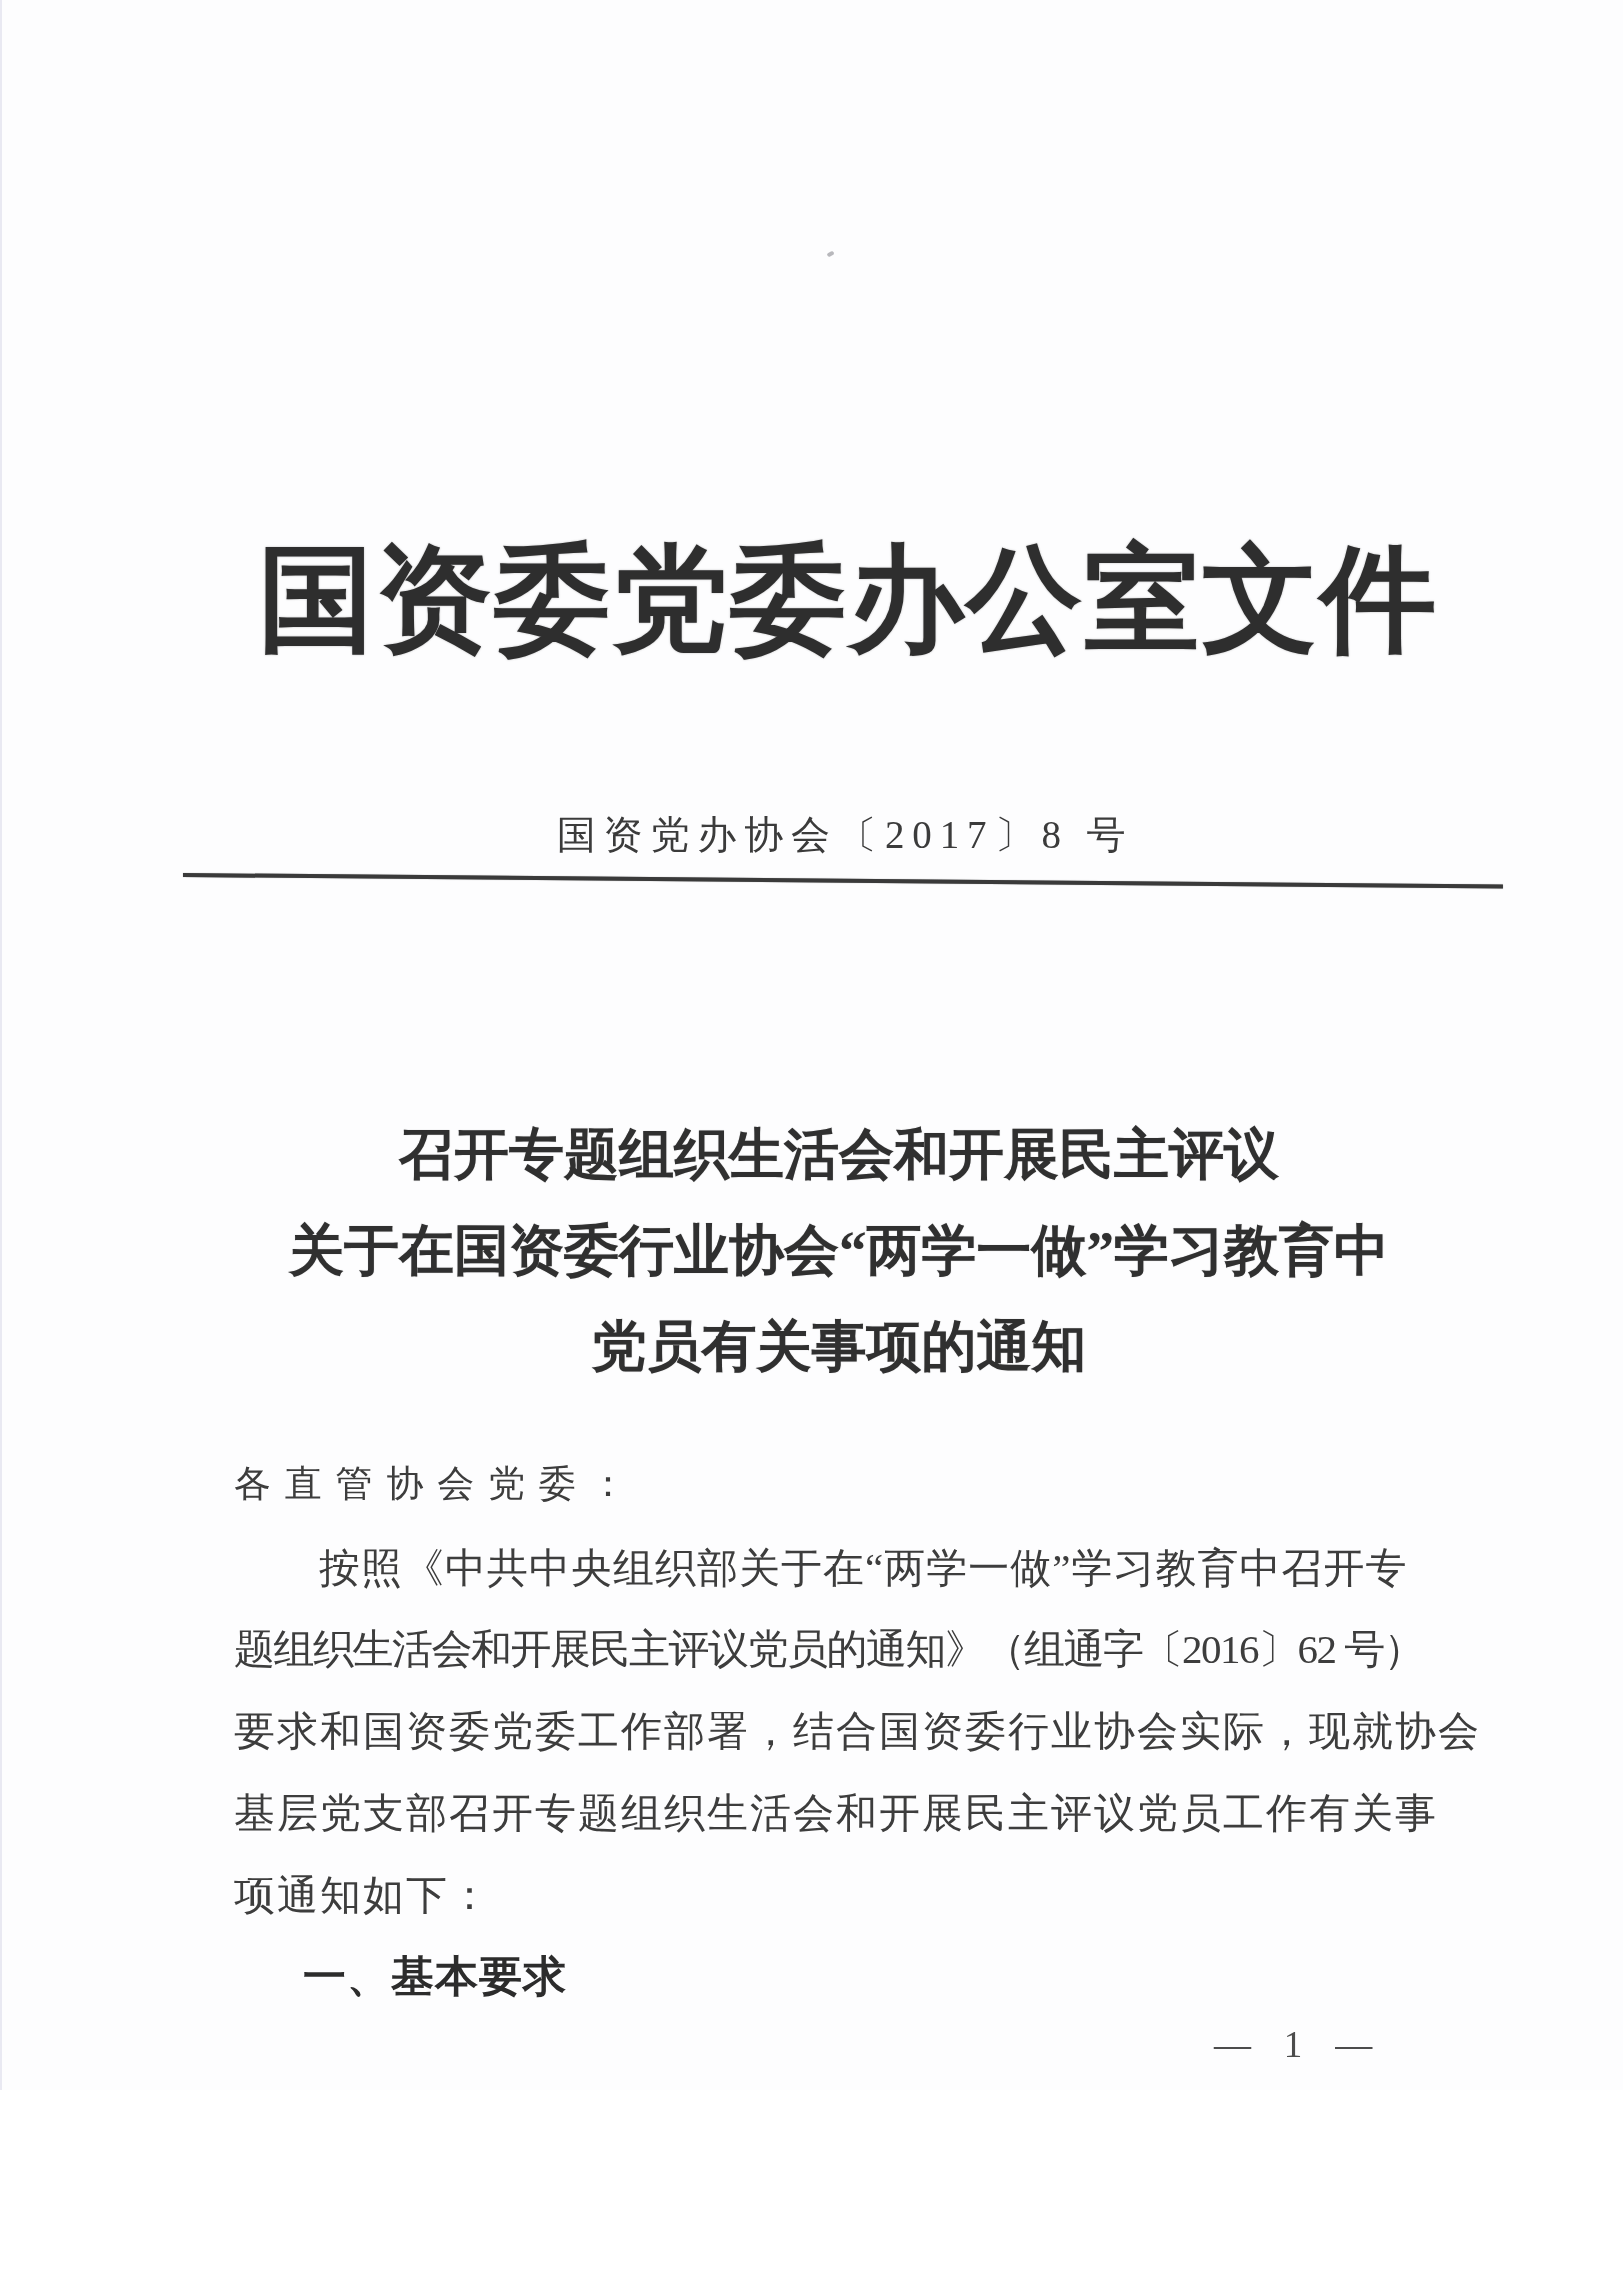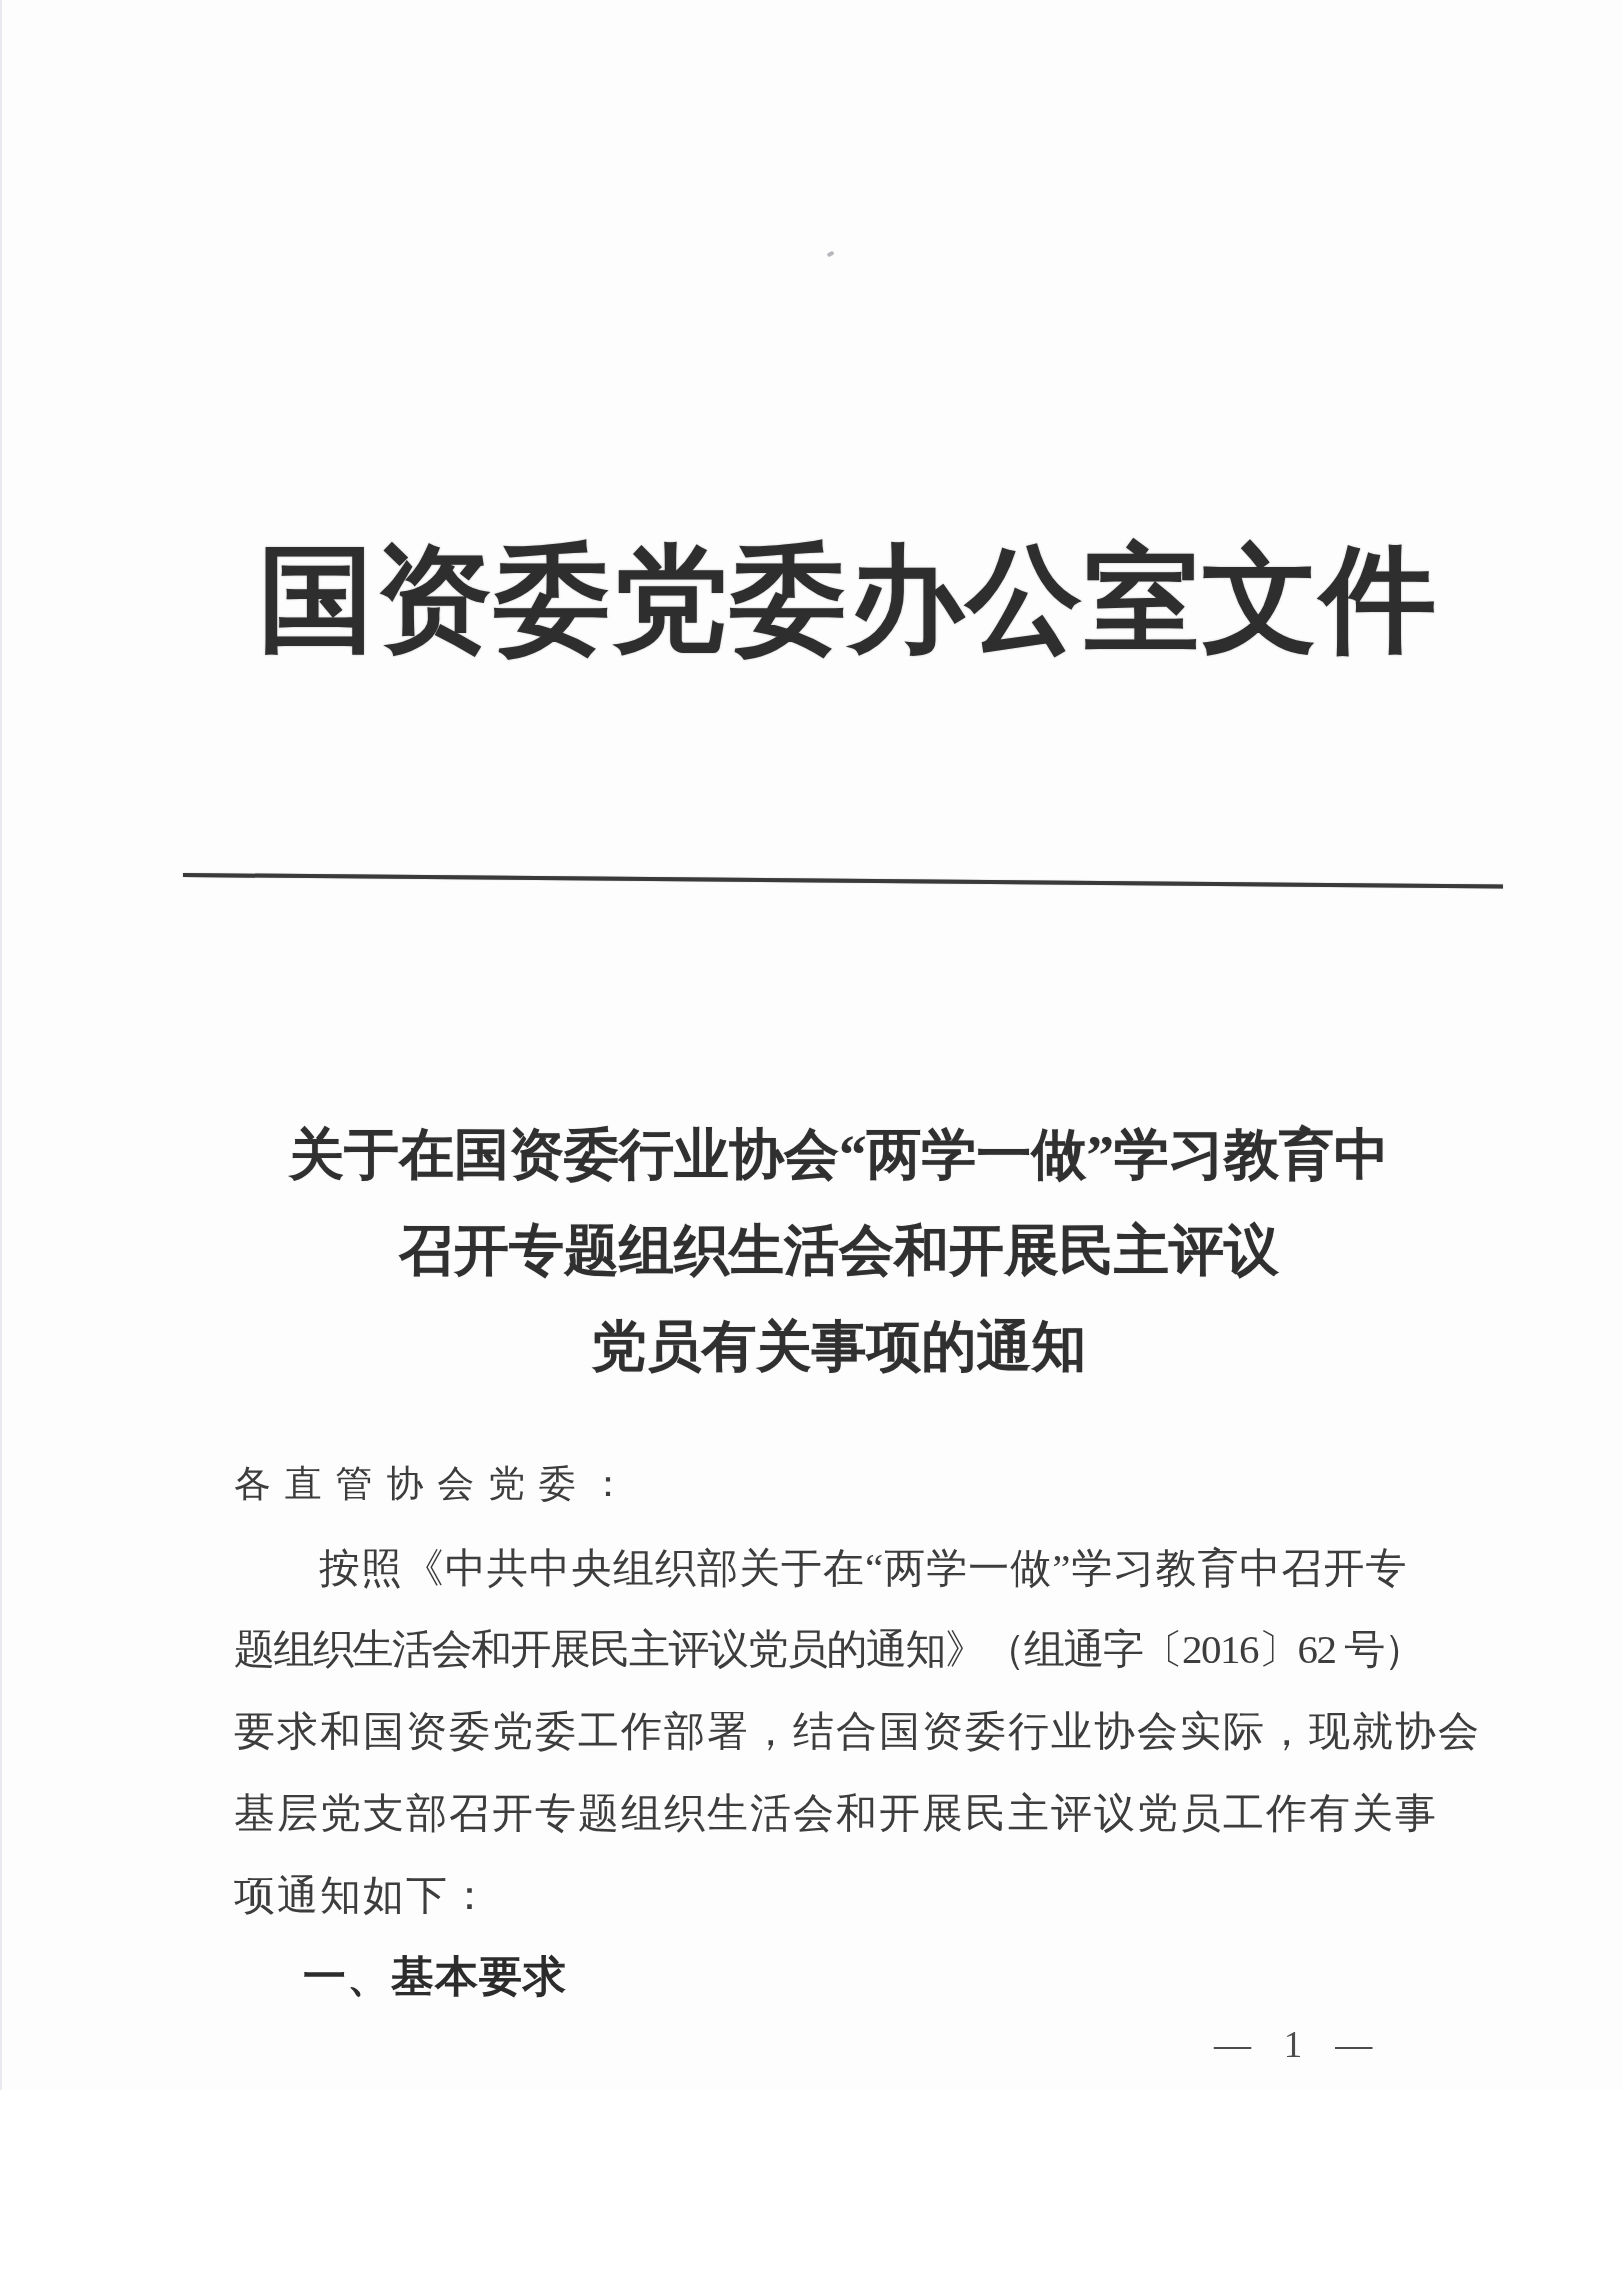--- a/index.html
+++ b/index.html
@@ -142,26 +142,27 @@
 <body>
 
 <div class="page">
 
   <div class="scan-edge"></div>
   <div class="speck" style="left:827px; top:252px;"></div>
   <div class="speck s2"></div>
 
   <div class="letterhead">国资委党委办公室文件</div>
 
+  <div class="doc-number">国资党办协会〔2017〕8 号</div>
 
   <div class="rule"></div>
 
   <div class="doc-title">
+    <div class="t-line">召开专题组织生活会和开展民主评议</div>
     <div class="t-line">关于在国资委行业协会“两学一做”学习教育中</div>
-    <div class="t-line">召开专题组织生活会和开展民主评议</div>
     <div class="t-line">党员有关事项的通知</div>
   </div>
 
   <div class="salutation">各直管协会党委：</div>
 
   <div class="body-lines">
     <div class="body-line indent" style="top:3.9px;">按照《中共中央组织部关于在“两学一做”学习教育中召开专</div>
     <div class="body-line tight" style="top:85px;">题组织生活会和开展民主评议党员的通知》（组通字〔2016〕62 号）</div>
     <div class="body-line" style="top:167px;">要求和国资委党委工作部署，结合国资委行业协会实际，现就协会</div>
     <div class="body-line" style="top:249px;">基层党支部召开专题组织生活会和开展民主评议党员工作有关事</div>

